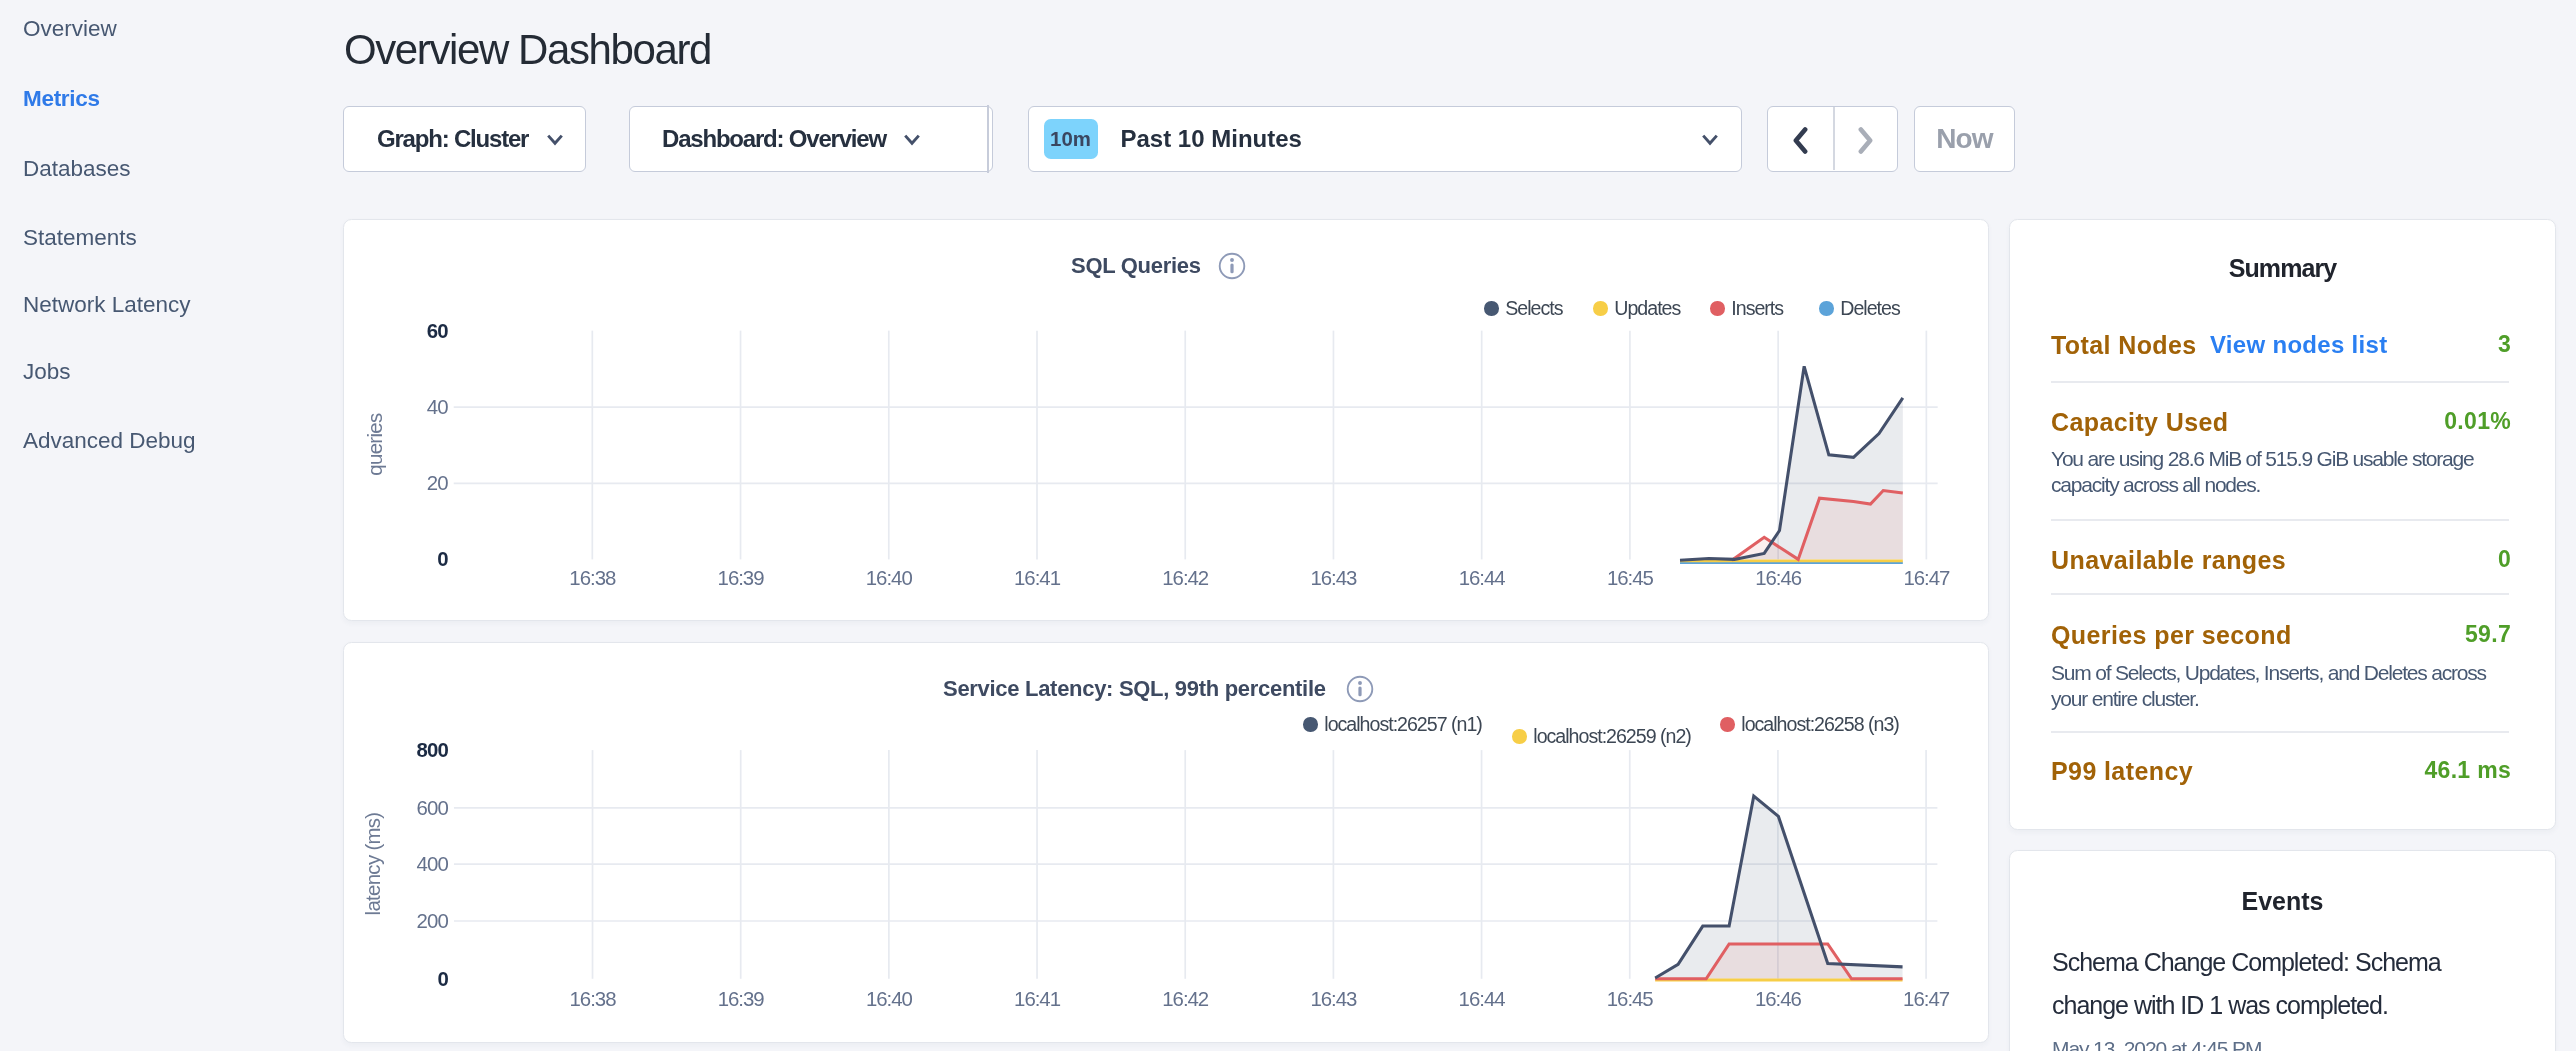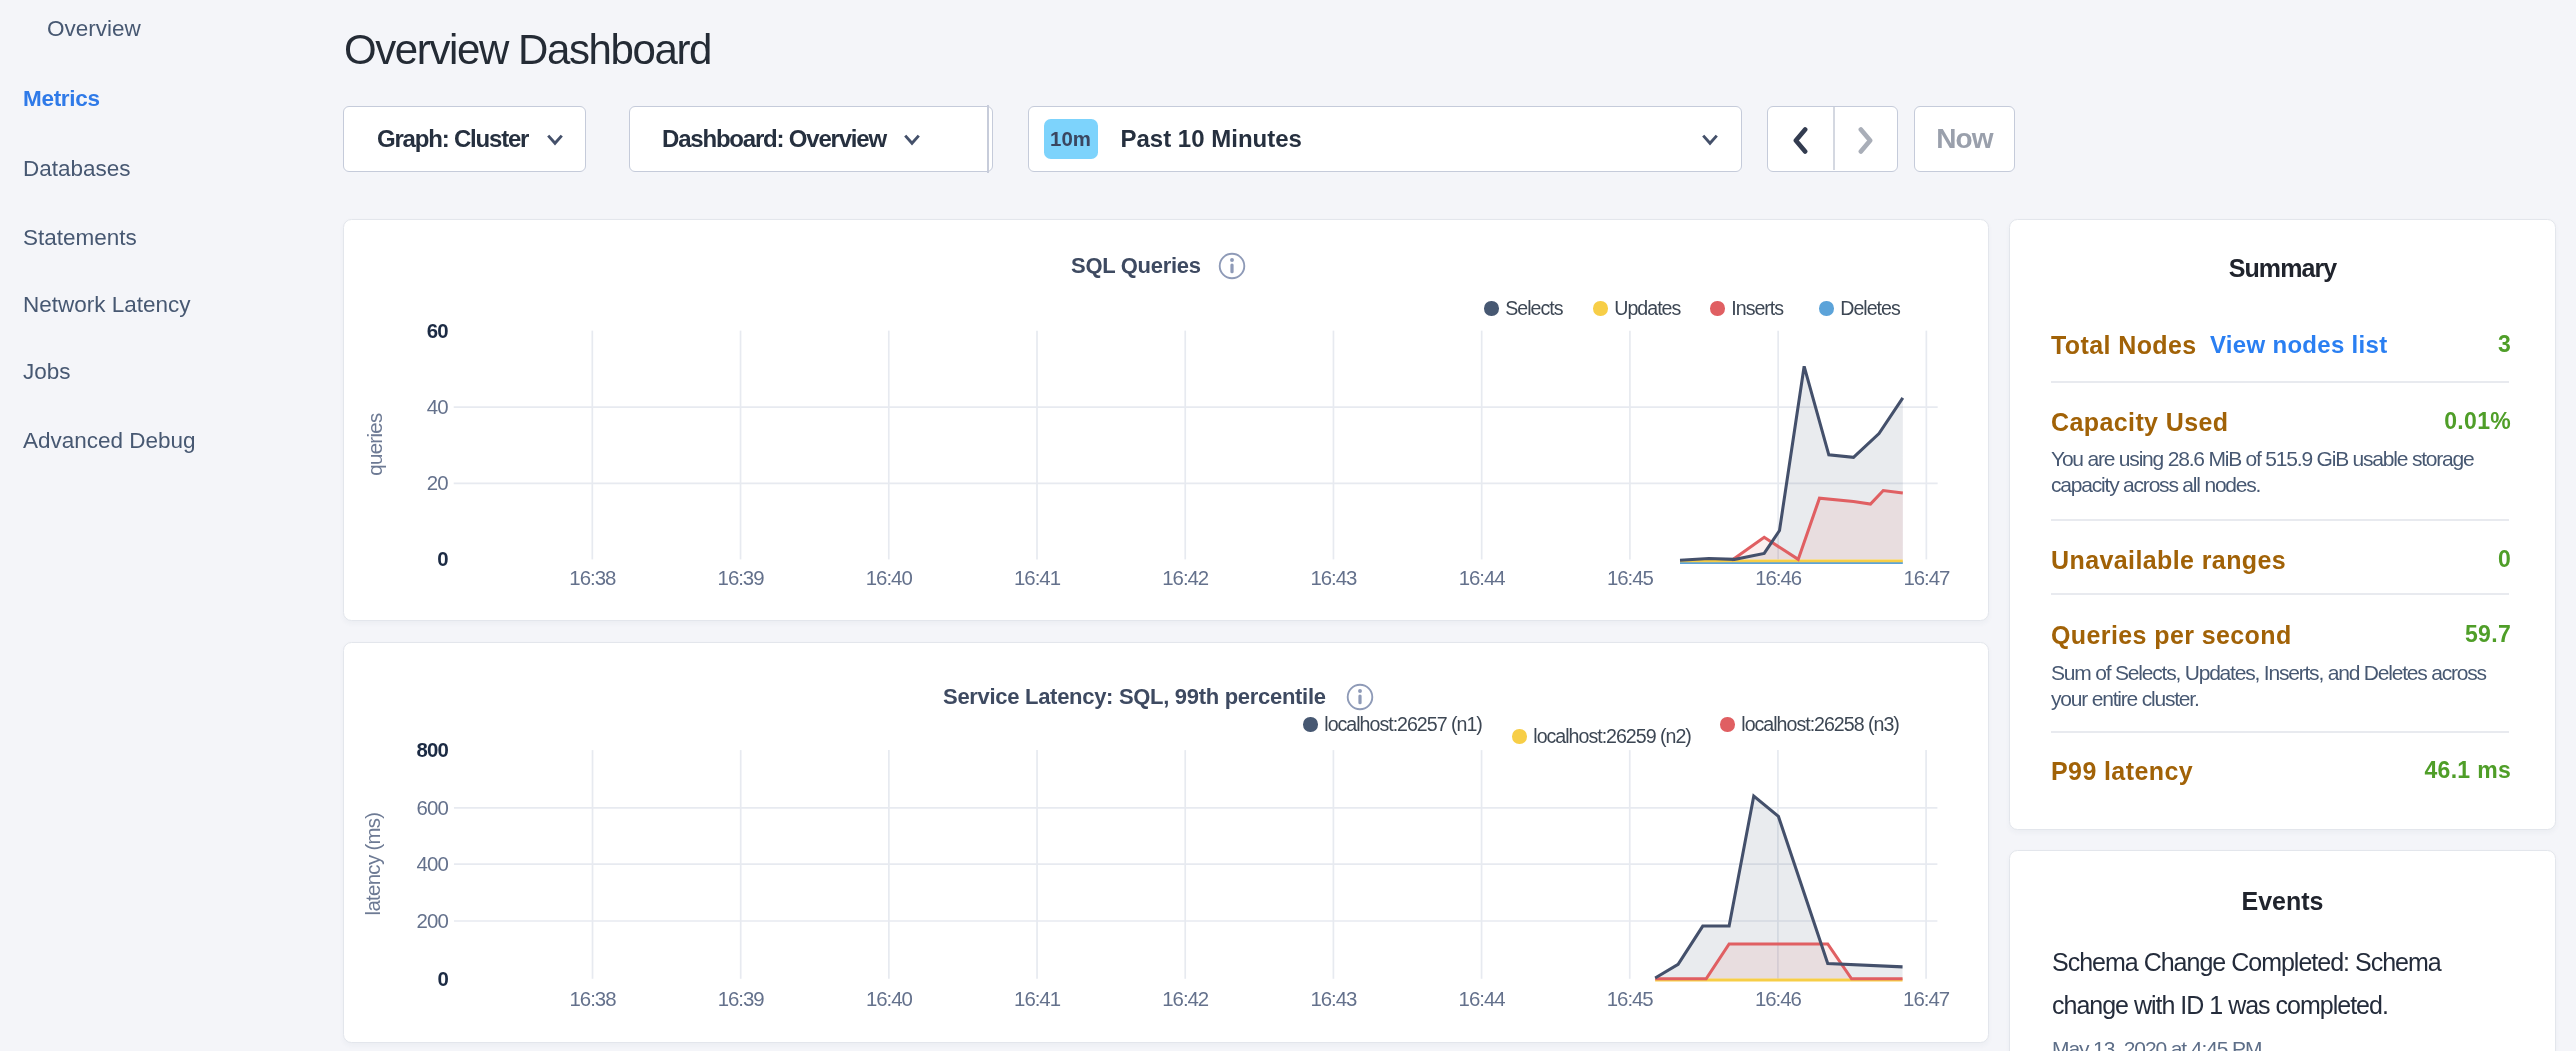--- a/index.html
+++ b/index.html
@@ -19,21 +19,21 @@
 .litem .dot { width:14.5px; height:14.5px; border-radius:50%; margin-right:6.8px; flex:none; }
 
 .srow-label { position:absolute; font-weight:bold; font-size:25px; color:#a16207; letter-spacing:0.4px; white-space:nowrap; }
 .srow-val { position:absolute; right:44px; font-weight:bold; font-size:23px; color:#4f9e28; letter-spacing:0.3px; text-align:right; }
 .sdesc { position:absolute; font-size:21px; color:#475872; line-height:26px; letter-spacing:-1.2px; }
 .sdivider { position:absolute; left:41px; right:46px; height:1.7px; background:#e8eaef; }
 </style>
 </head>
 <body>
 
-<div class="nav-item" style="top:16px;margin-left:24px;">Overview</div>
+<div class="nav-item" style="top:16px;">Overview</div>
 <div class="nav-item active" style="top:86px;">Metrics</div>
 <div class="nav-item" style="top:156px;">Databases</div>
 <div class="nav-item" style="top:225px;">Statements</div>
 <div class="nav-item" style="top:292px;">Network Latency</div>
 <div class="nav-item" style="top:359px;">Jobs</div>
 <div class="nav-item" style="top:428px;">Advanced Debug</div>
 
 <div class="pagetitle">Overview Dashboard</div>
 
 <div class="ctrl" style="left:343px; width:243px; padding-left:33px;">
@@ -119,21 +119,21 @@
         <text x="1337.8" y="429">16:44</text>
         <text x="1512.1" y="429">16:45</text>
         <text x="1686.4" y="429">16:46</text>
         <text x="1860.7" y="429">16:47</text>
     </g>
     <text x="45" y="264" font-size="24" fill="#6d7a94" text-anchor="middle" letter-spacing="-0.8" transform="rotate(-90 45 264)">queries</text>
   </svg>
 </div>
 
 <div class="card" style="left:343px; top:642px; width:1646px; height:401px;">
-  <div style="position:absolute; width:100%; top:32px; display:flex; justify-content:center; align-items:center; gap:20px; padding-right:15.3px;margin-top:8px;">
+  <div style="position:absolute; width:100%; top:32px; display:flex; justify-content:center; align-items:center; gap:20px; padding-right:15.3px;">
     <span style="font-size:22px; font-weight:bold; color:#3e4a61; letter-spacing:-0.3px;">Service Latency: SQL, 99th percentile</span>
     <svg width="28" height="28" viewBox="0 0 33 33">
         <circle cx="16.5" cy="16.5" r="14.5" fill="none" stroke="#8e9ab7" stroke-width="2.2"></circle>
         <circle cx="16.5" cy="9.5" r="2.3" fill="#8e9ab7"></circle>
         <rect x="14.6" y="13.5" width="3.8" height="11.5" rx="1.8" fill="#8e9ab7"></rect>
       </svg>
   </div>
   <div class="litem" style="left:959px; top:70px;"><span class="dot" style="background:#475872;"></span>localhost:26257 (n1)</div>
   <div class="litem" style="left:1168px; top:70px;margin-top:12px;"><span class="dot" style="background:#f7ce47;"></span>localhost:26259 (n2)</div>
   <div class="litem" style="left:1376px; top:70px;"><span class="dot" style="background:#e05f62;"></span>localhost:26258 (n3)</div>

